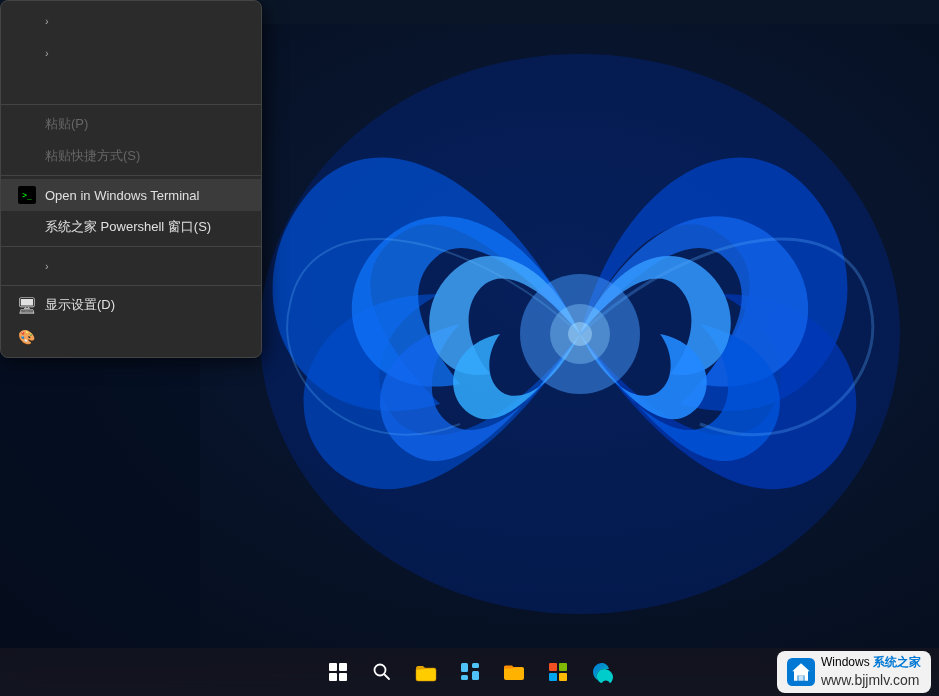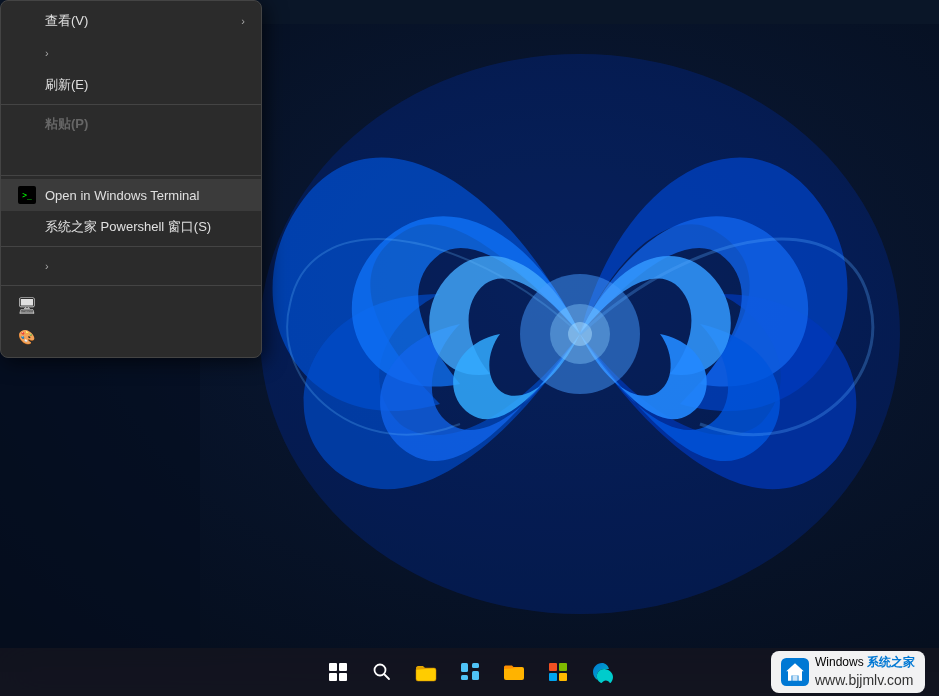--- a/index.html
+++ b/index.html
@@ -76,21 +76,20 @@
     }
 
     
     #brand-badge {
       background: rgba(255,255,255,0.95);
       border-radius: 8px;
       padding: 4px 10px;
       display: flex;
       align-items: center;
       gap: 6px;
-      margin-right: 6px;
     }
 
     #brand-badge .brand-icon {
       width: 28px;
       height: 28px;
     }
 
     #brand-badge .brand-text {
       font-size: 11px;
       color: #000;
@@ -130,21 +129,20 @@
       font-size: 13px;
       color: #e0e0e0;
       cursor: pointer;
       position: relative;
       min-height: 30px;
     }
 
     .menu-item.disabled {
       color: #666;
       cursor: default;
-      font-weight: bold;
     }
 
     .menu-item.highlighted {
       background: rgba(255,255,255,0.08);
     }
 
     .menu-item .item-icon {
       width: 20px;
       height: 20px;
       margin-right: 8px;
@@ -249,43 +247,42 @@
 
       <path d="M580,310 C700,200 850,180 870,280 C890,360 800,440 700,400" stroke="#55aaff" stroke-width="3" fill="none" opacity="0.3"></path>
       <path d="M580,310 C460,200 310,180 290,280 C270,360 360,440 460,400" stroke="#66bbff" stroke-width="2" fill="none" opacity="0.25"></path>
     </svg>
   </div>
 
   <div id="context-menu">
 
     <div class="menu-item">
       <span class="item-icon"></span>
-      <span class="item-label">查看(V)</span>
       <span class="arrow">›</span>
     </div>
 
     <div class="menu-item">
       <span class="item-icon"></span>
       <span class="arrow">›</span>
     </div>
 
     <div class="menu-item">
       <span class="item-icon"></span>
-      <span class="item-label">刷新(E)</span>
     </div>
 
     <div class="menu-divider"></div>
 
     <div class="menu-item disabled">
       <span class="item-icon"></span>
       <span class="item-label">粘贴(P)</span>
     </div>
 
     <div class="menu-item disabled">
       <span class="item-icon"></span>
+      <span class="item-label">粘贴快捷方式(S)</span>
     </div>
 
     <div class="menu-divider"></div>
 
     <div class="menu-item highlighted">
       <span class="item-icon">
         <span class="terminal-icon">&gt;_</span>
       </span>
       <span class="item-label">Open in Windows Terminal</span>
     </div>
@@ -299,20 +296,21 @@
 
     <div class="menu-item">
       <span class="item-icon"></span>
       <span class="arrow">›</span>
     </div>
 
     <div class="menu-divider"></div>
 
     <div class="menu-item">
       <span class="item-icon display-icon">🖥</span>
+      <span class="item-label">显示设置(D)</span>
     </div>
 
     <div class="menu-item">
       <span class="item-icon personal-icon">🎨</span>
     </div>
   </div>
 
   <div id="taskbar">
     <div style="width:200px;"></div>
 

